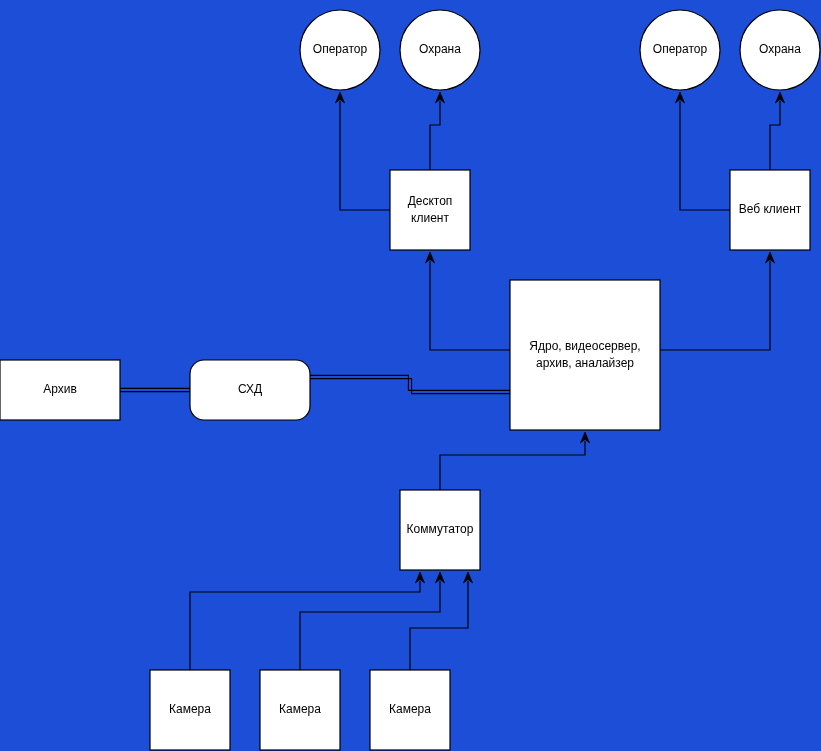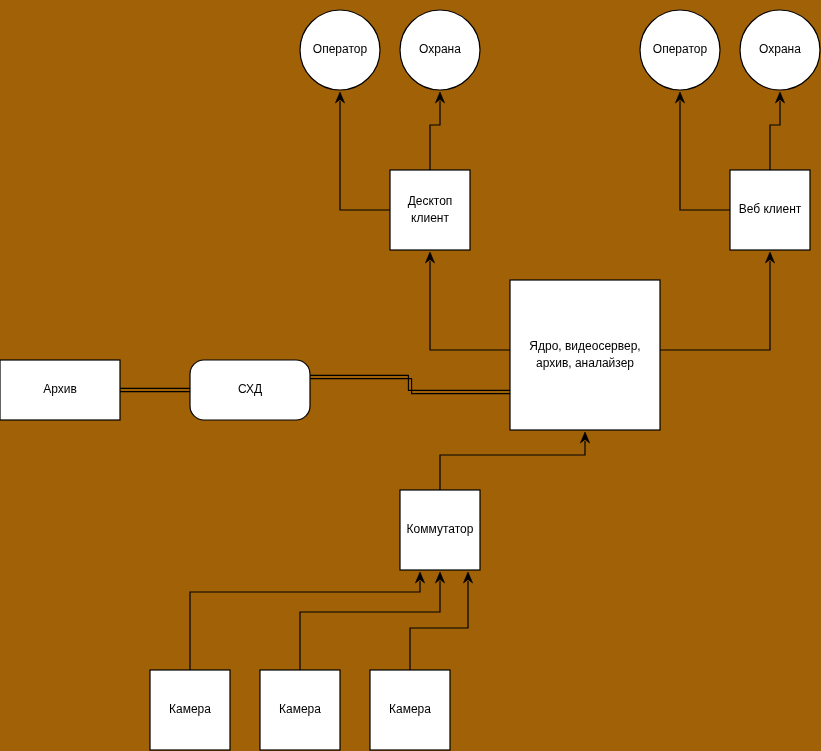--- a/index.html
+++ b/index.html
@@ -10,21 +10,21 @@
   body {
     width: 821px;
     height: 751px;
     overflow: hidden;
     font-family: "Liberation Sans", sans-serif;
   }
   #diagram-root {
     position: relative;
     width: 821px;
     height: 751px;
-    background: #a16207;
+    background: #1d4ed8;
   }
   svg#diagram-svg {
     display: block;
     width: 821px;
     height: 751px;
   }
   .node-shape {
     fill: #ffffff;
     stroke: #000000;
     stroke-width: 1.2;

